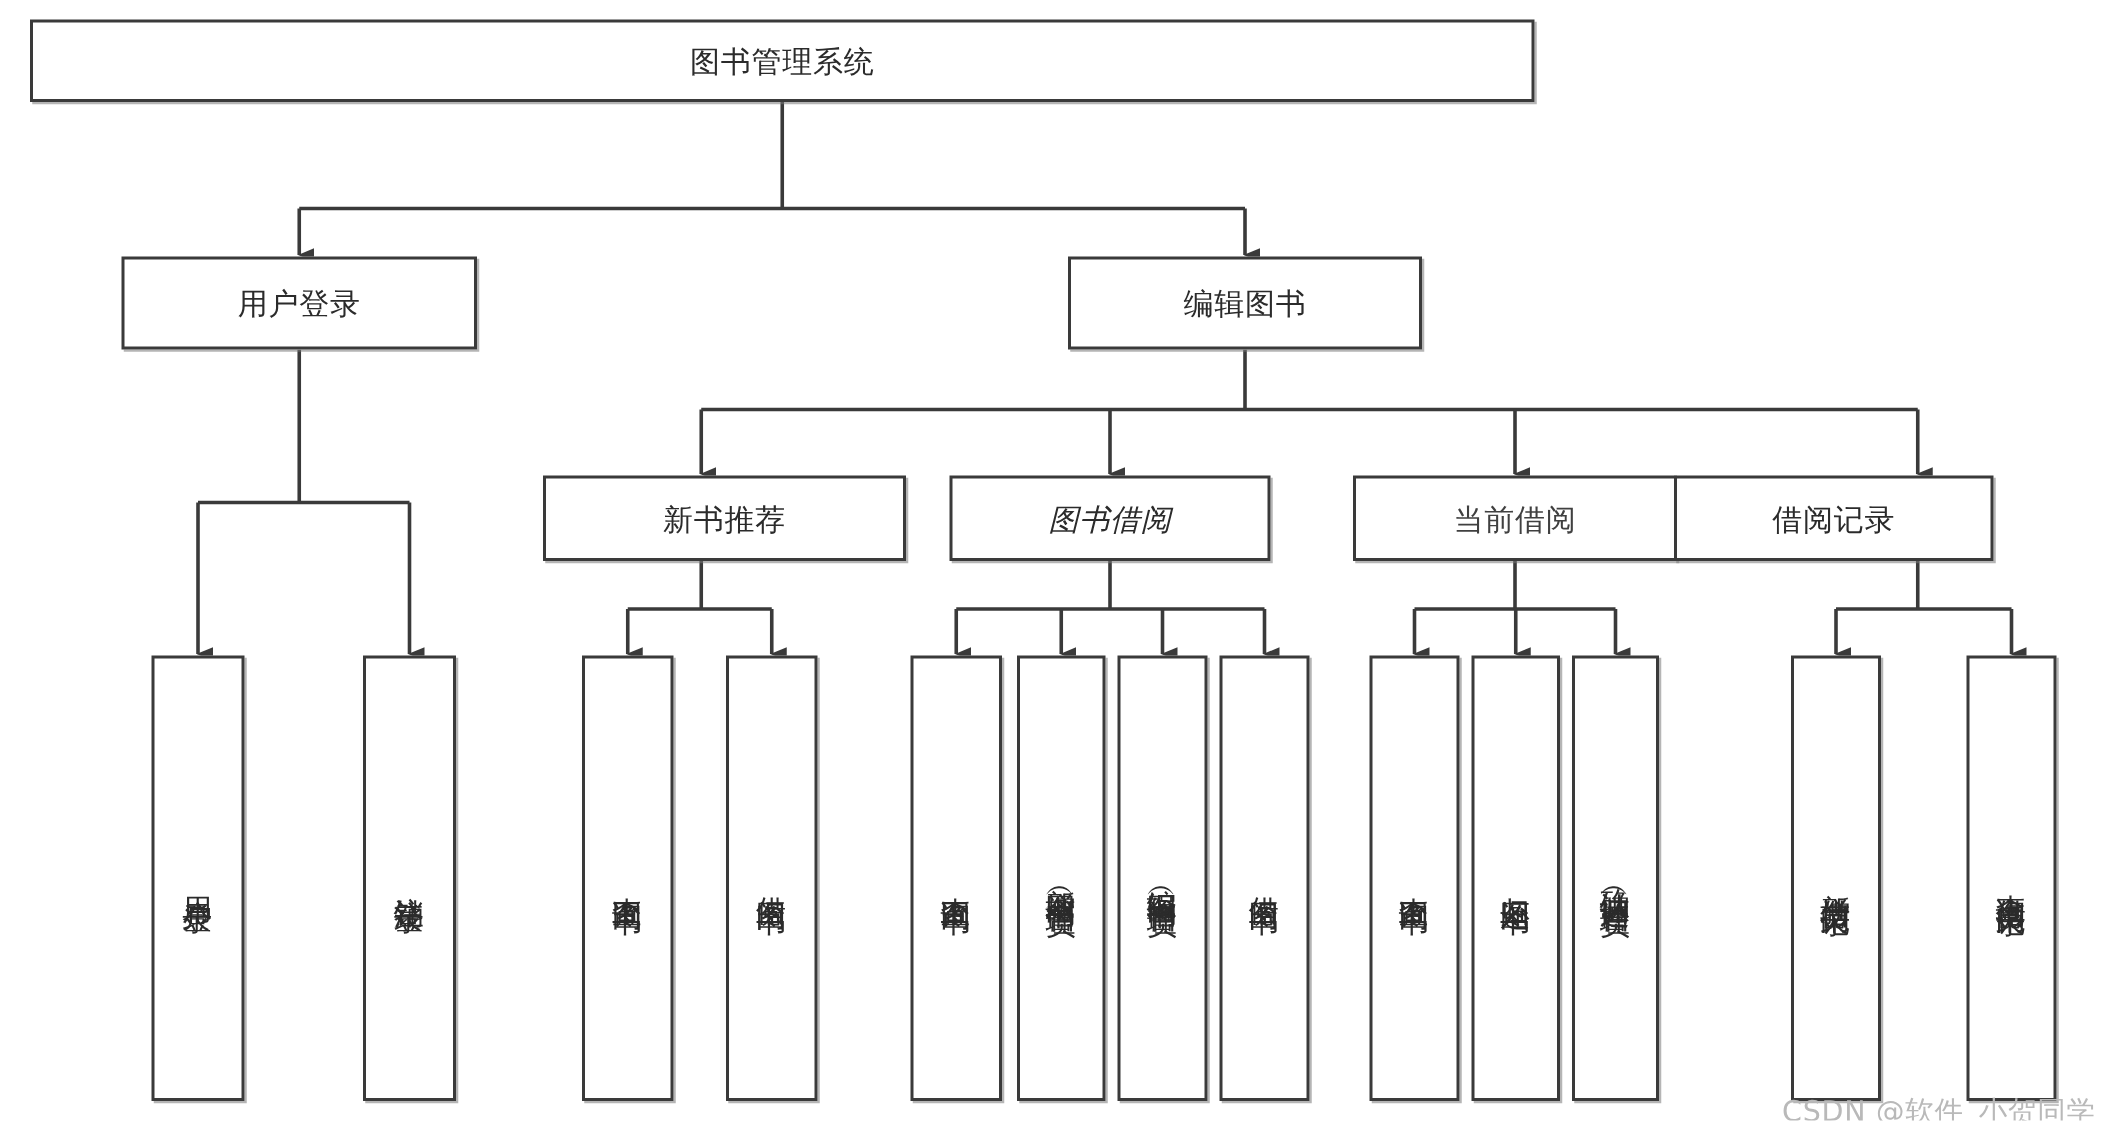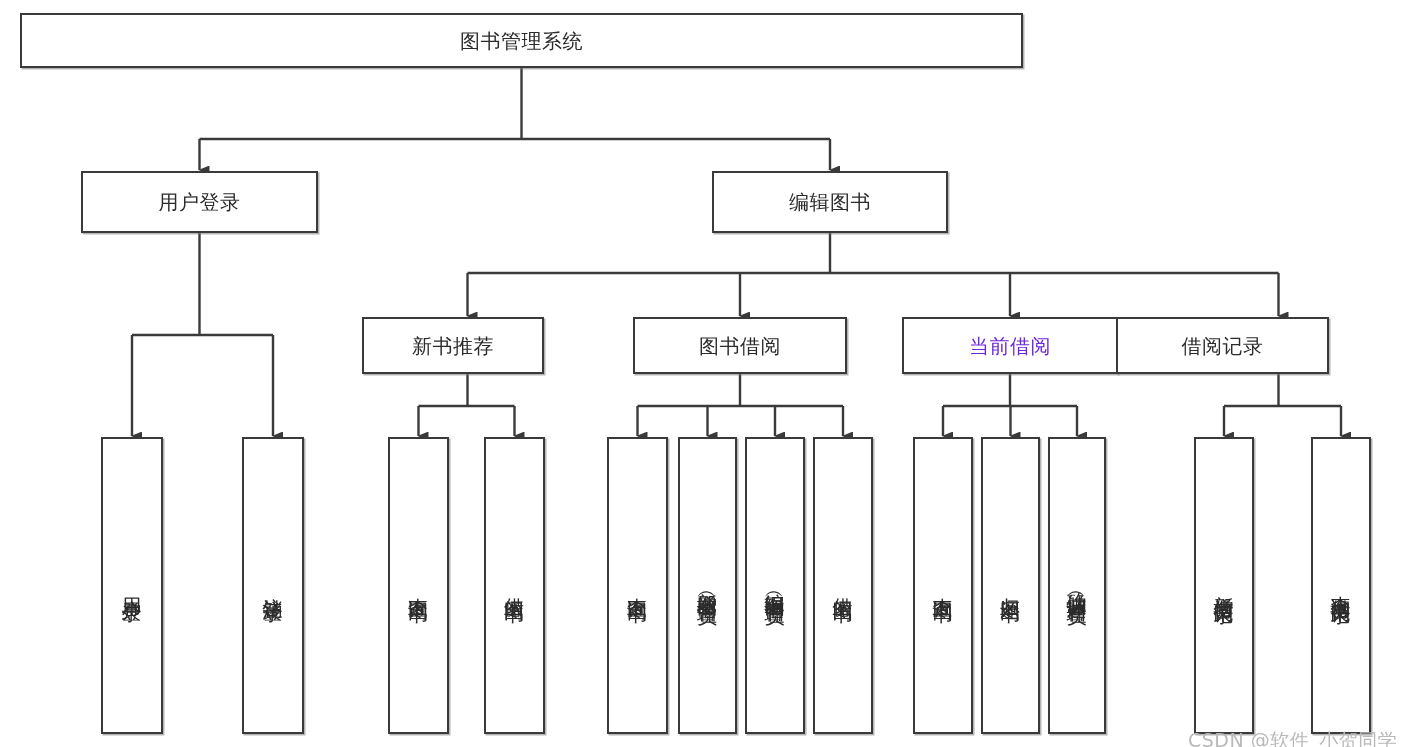--- a/index.html
+++ b/index.html
@@ -123,28 +123,28 @@
   <div id="node-layer">
       <div class="node-box" style="left: 20px; top: 13px; width: 1003px; height: 55px; border-color: rgb(58, 58, 58); background: rgb(255, 255, 255);">
         <span class="node-label-h" style="color: rgb(43, 43, 43);">图书管理系统</span>
       </div>
       <div class="node-box" style="left: 81px; top: 171px; width: 237px; height: 62px; border-color: rgb(58, 58, 58); background: rgb(255, 255, 255);">
         <span class="node-label-h" style="color: rgb(43, 43, 43);">用户登录</span>
       </div>
       <div class="node-box" style="left: 712px; top: 171px; width: 236px; height: 62px; border-color: rgb(58, 58, 58); background: rgb(255, 255, 255);">
         <span class="node-label-h" style="color: rgb(43, 43, 43);">编辑图书</span>
       </div>
-      <div class="node-box" style="left: 362px; top: 317px; width: 182px; height: 57px; border-color: rgb(58, 58, 58); background: rgb(255, 255, 255);">
+      <div class="node-box" style="left: 362px; top: 317px; width: 242px; height: 57px; border-color: rgb(58, 58, 58); background: rgb(255, 255, 255);">
         <span class="node-label-h" style="color: rgb(43, 43, 43);">新书推荐</span>
       </div>
-      <div class="node-box" style="left: 633px; top: 317px; width: 214px; height: 57px; border-color: rgb(58, 58, 58); background: rgb(255, 255, 255);">
+      <div class="node-box" style="left: 633px; top: 317px; width: 214px; height: 57px; border-color: rgb(58, 58, 58); background: rgb(255, 255, 255); font-style: italic;">
         <span class="node-label-h" style="color: rgb(43, 43, 43);">图书借阅</span>
       </div>
       <div class="node-box" style="left: 902px; top: 317px; width: 216px; height: 57px; border-color: rgb(58, 58, 58); background: rgb(255, 255, 255);">
-        <span class="node-label-h" style="color: #6d28d9;">当前借阅</span>
+        <span class="node-label-h" style="color: #404040;">当前借阅</span>
       </div>
       <div class="node-box" style="left: 1116px; top: 317px; width: 213px; height: 57px; border-color: rgb(58, 58, 58); background: rgb(255, 255, 255);">
         <span class="node-label-h" style="color: rgb(43, 43, 43);">借阅记录</span>
       </div>
       <div class="node-box" style="left: 101px; top: 437px; width: 62px; height: 297px; border-color: rgb(58, 58, 58); background: rgb(255, 255, 255);">
         <span class="node-label-v" style="color: rgb(43, 43, 43);">用户登录</span>
       </div>
       <div class="node-box" style="left: 242px; top: 437px; width: 62px; height: 297px; border-color: rgb(58, 58, 58); background: rgb(255, 255, 255);">
         <span class="node-label-v" style="color: rgb(43, 43, 43);">注销登录</span>
       </div>

